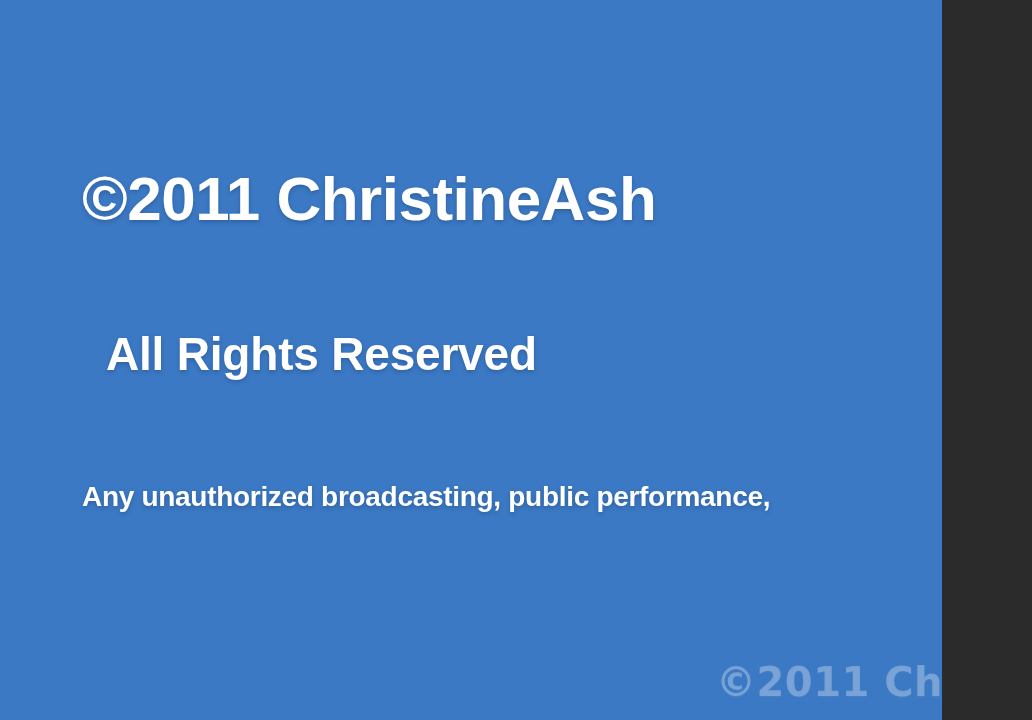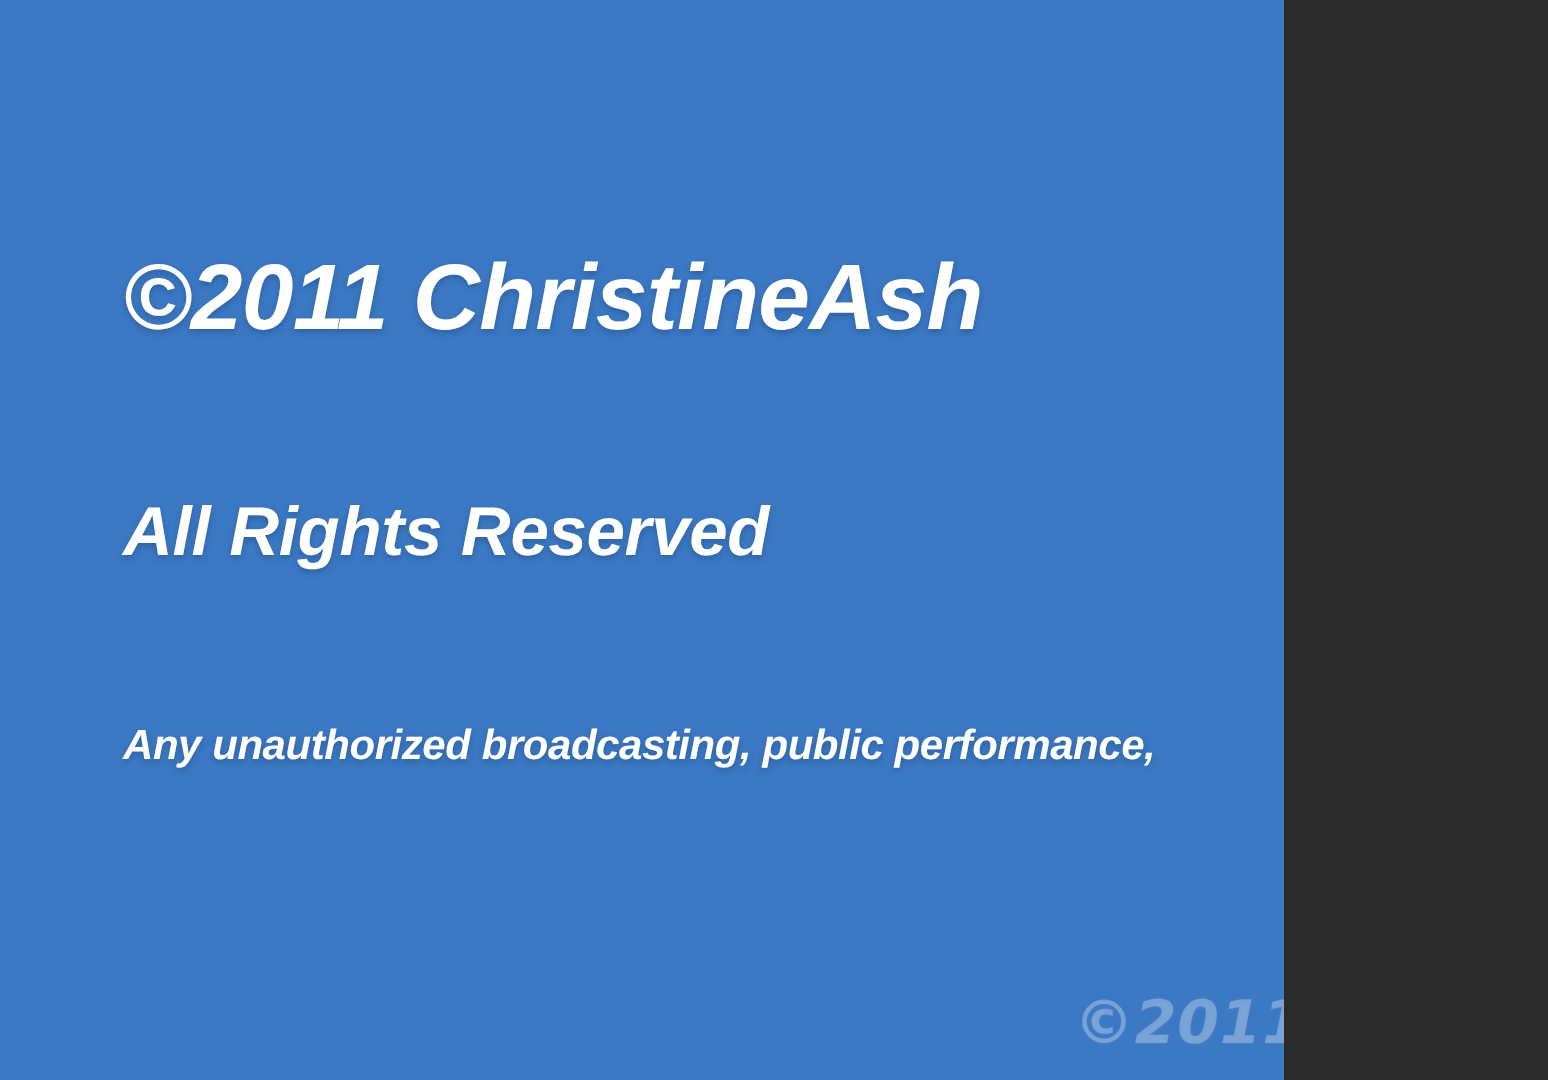--- a/index.html
+++ b/index.html
@@ -7,25 +7,24 @@
     padding: 0;
   }
 
   body {
     background: #2b2b2b;
     font-family: "Liberation Sans", sans-serif;
   }
 
   #slide {
     position: relative;
-    width: 856px;
+    width: 942px;
     height: 720px;
     overflow: hidden;
     background: #3c79c4;
-    font-style: italic;
   }
 
   
   .text-layer {
     position: absolute;
     left: 82px;
     color: #ffffff;
     font-family: "Liberation Sans", sans-serif;
     font-weight: bold;
     white-space: nowrap;
@@ -37,20 +36,21 @@
     top: 168px;
     font-size: 62px;
     line-height: 1.0;
     letter-spacing: -0.5px;
   }
 
   #rights-subheading {
     top: 331px;
     font-size: 46px;
     line-height: 1.0;
+    margin-left: 24px;
   }
 
   #notice-body {
     top: 474px;
     font-size: 28px;
     line-height: 46px;
     letter-spacing: -0.3px;
   }
 
   #notice-body .notice-line {

